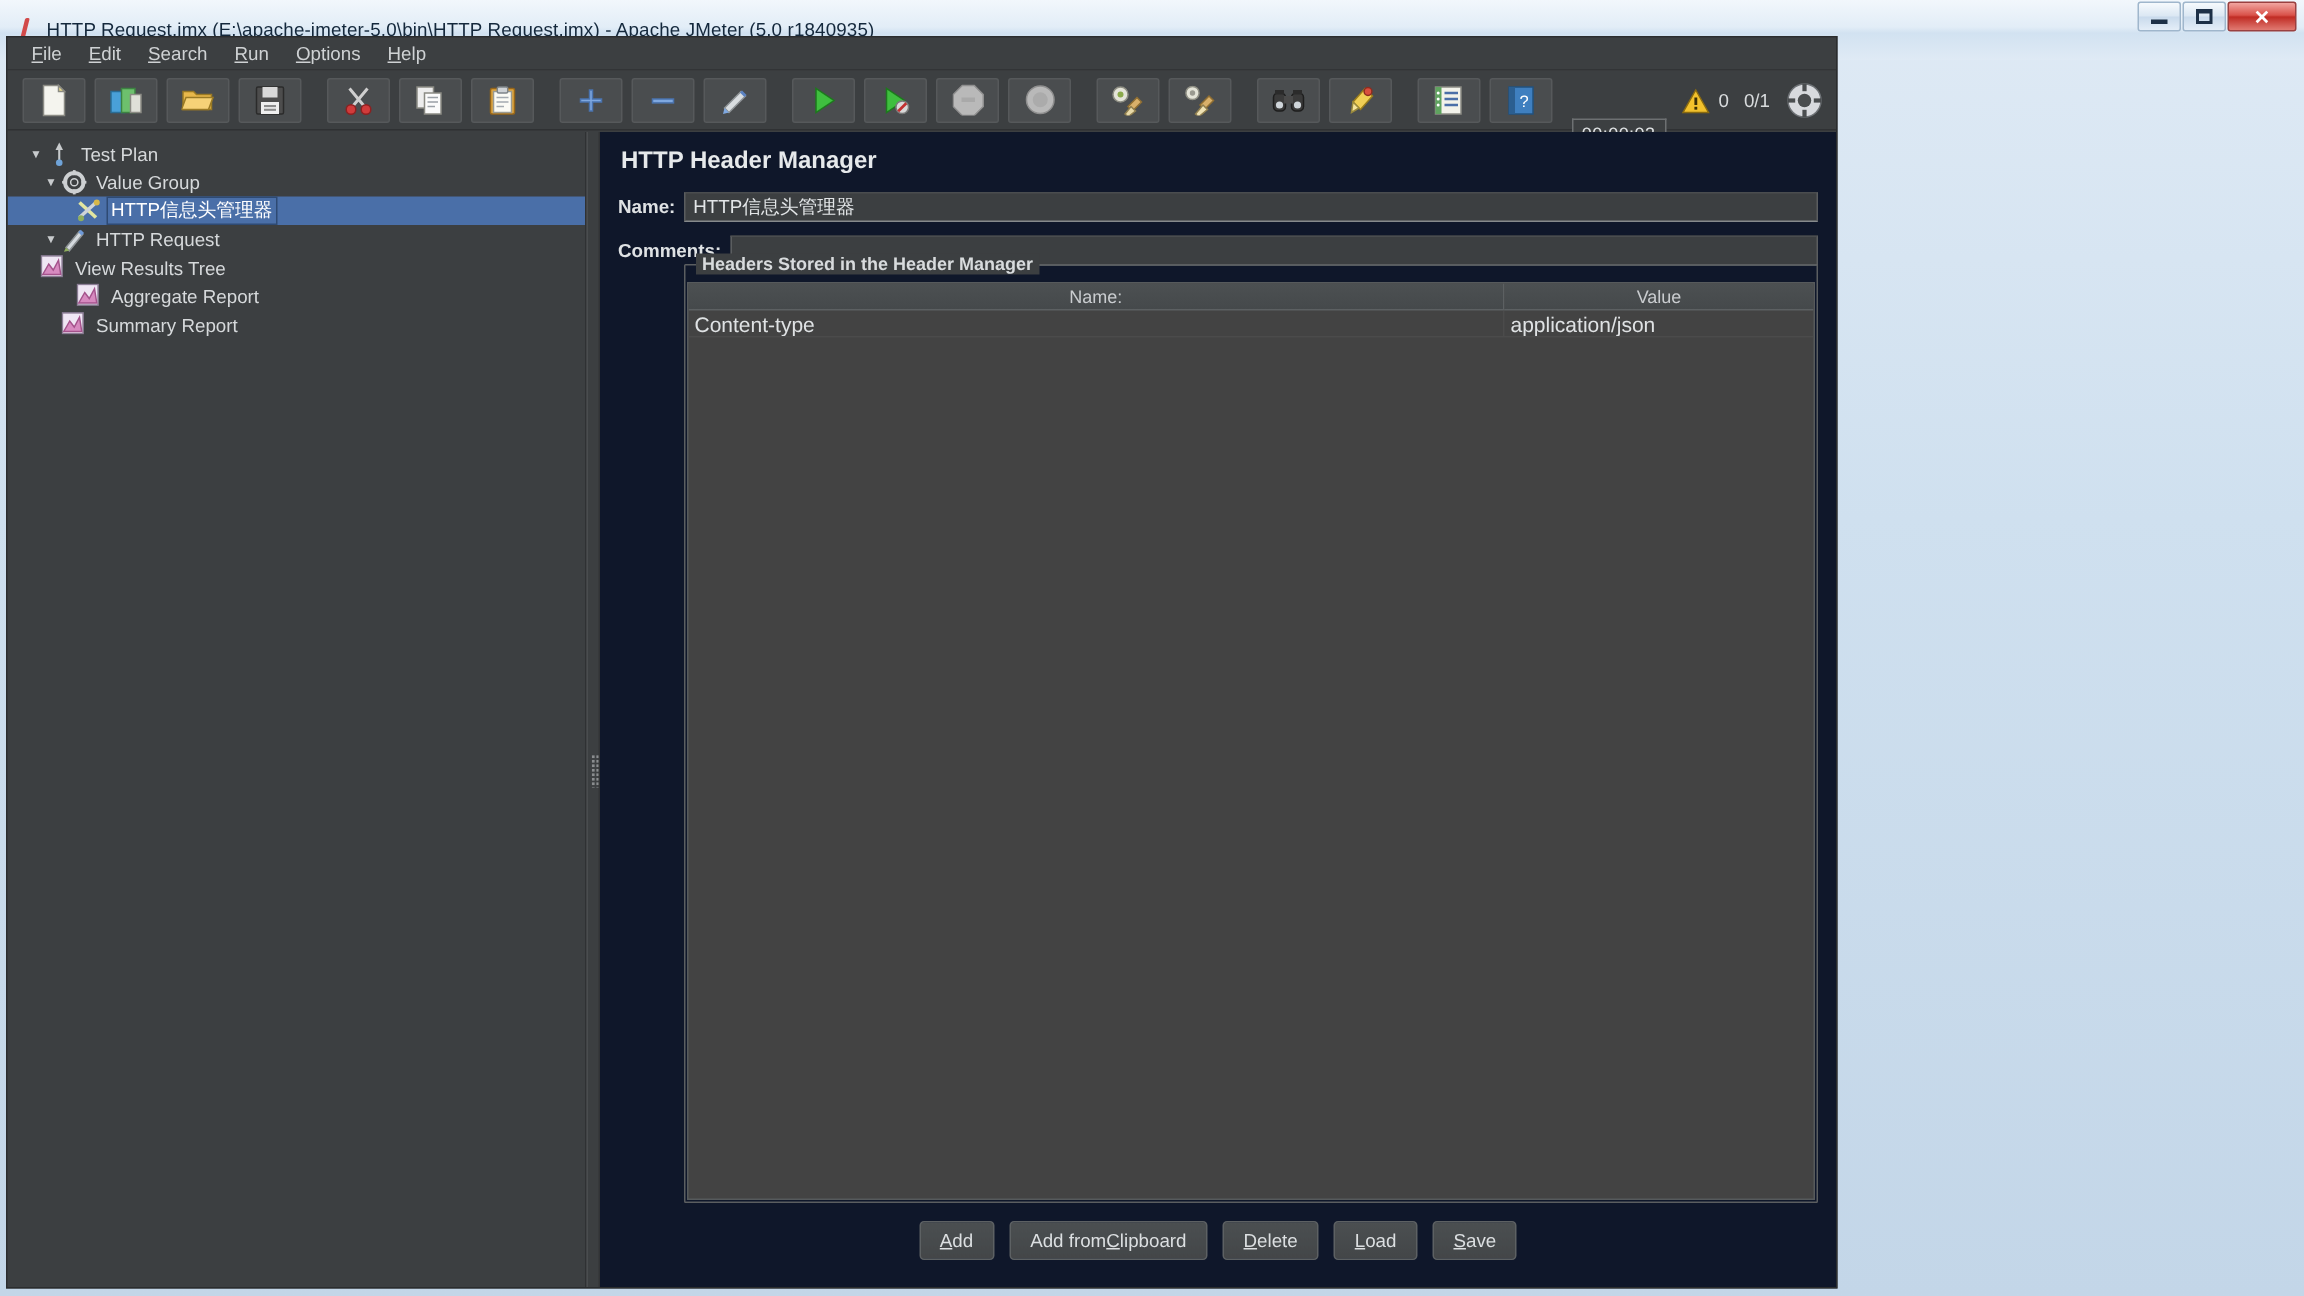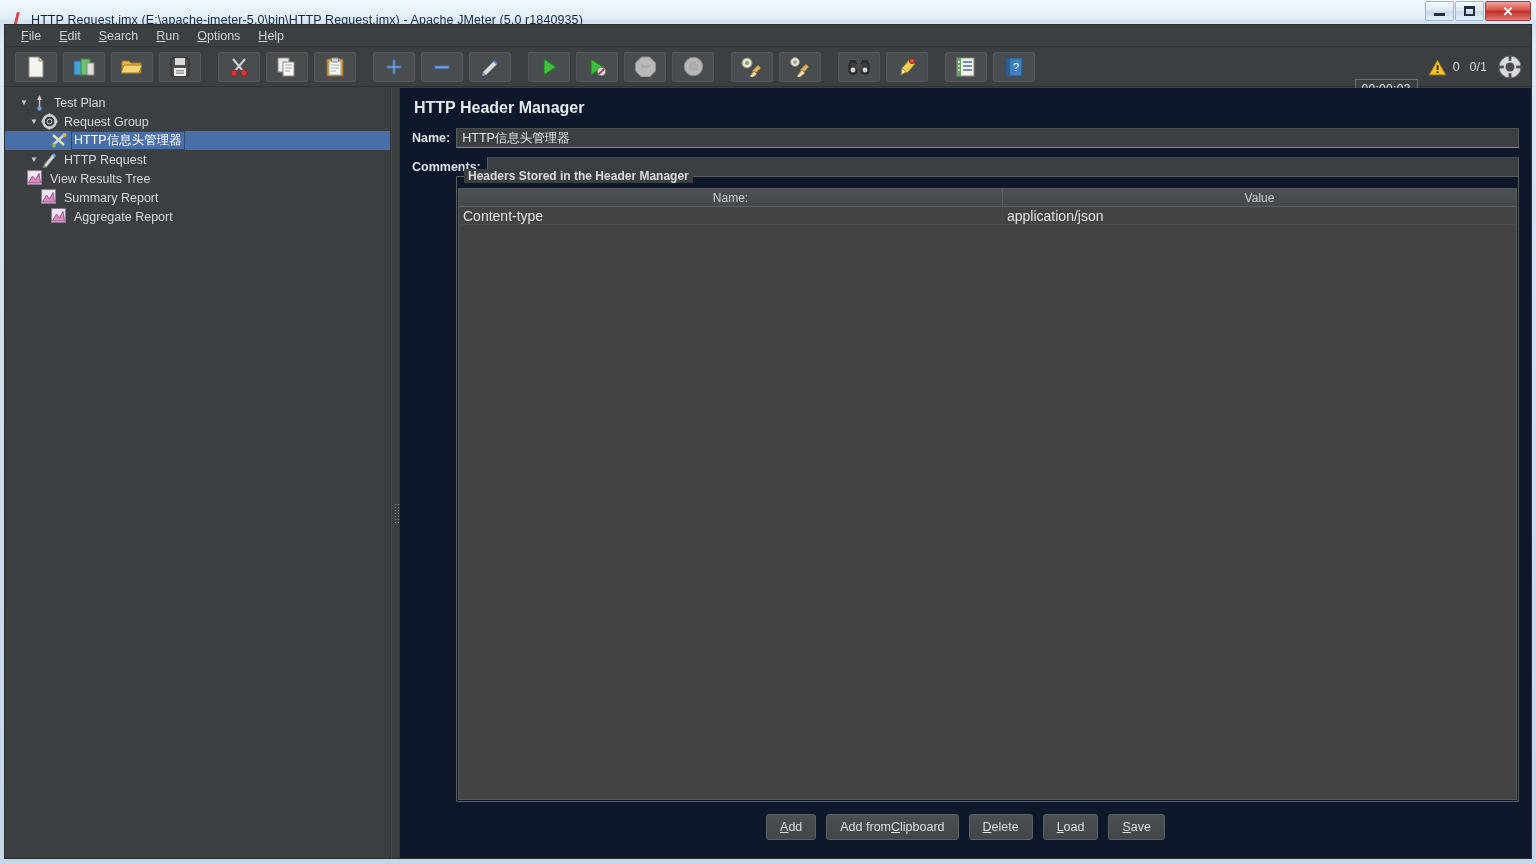--- a/index.html
+++ b/index.html
@@ -53,21 +53,21 @@
     border: 1px solid #9a4040;
     background: linear-gradient(180deg,#f1a5a0 0%,#d9524a 45%,#c02c24 52%,#e07a72 100%);
     color: #fff; font-size: 13px; font-weight: bold;
   }
   .glyph-min { display:block; width:11px; height:3px; background:#1d3047; margin-top:7px; }
   .glyph-max { display:block; width:11px; height:10px; border:2px solid #1d3047; border-top-width:3px; }
 
   
   #client {
     position: absolute; left: 4px; top: 24px;
-    width: 1528px; height: 835px;
+    width: 1221px; height: 835px;
     background: #3c3f41;
     border: 1px solid #2b2d2e;
     overflow: hidden;
   }
 
   
   #menubar {
     height: 22px; background: #3c3f41;
     display: flex; align-items: center; padding-left: 8px; gap: 2px;
     border-bottom: 1px solid #323436;
@@ -490,21 +490,21 @@
             <span class="ticon">
               <svg width="17" height="17" viewBox="0 0 17 17">
                 <circle cx="8.5" cy="8.5" r="6.2" fill="none" stroke="#cdd0d2" stroke-width="2.6"></circle>
                 <circle cx="8.5" cy="8.5" r="2.4" fill="#3c3f41" stroke="#cdd0d2"></circle>
                 <rect x="7.6" y="0.4" width="1.8" height="3.4" fill="#cdd0d2"></rect>
                 <rect x="7.6" y="13.2" width="1.8" height="3.4" fill="#cdd0d2"></rect>
                 <rect x="0.4" y="7.6" width="3.4" height="1.8" fill="#cdd0d2"></rect>
                 <rect x="13.2" y="7.6" width="3.4" height="1.8" fill="#cdd0d2"></rect>
               </svg>
             </span>
-            <span class="tlabel">Request Group</span>
+            <span class="tlabel">Value Group</span>
           </div>
 
           <div class="trow selected" style="padding-left:32px">
             <span class="twist"></span>
             <span class="ticon">
               <svg width="17" height="17" viewBox="0 0 17 17">
                 <path d="M2 3 L13 13" stroke="#e2e6a0" stroke-width="2.4"></path>
                 <path d="M13 3 L2 13" stroke="#cfd4d8" stroke-width="2.4"></path>
                 <circle cx="13.5" cy="3" r="2" fill="#d8b84a"></circle>
                 <circle cx="3" cy="13.5" r="2" fill="#8fae5e"></circle>
@@ -528,38 +528,38 @@
           <div class="trow" style="padding-left:22px">
             <span class="ticon">
               <svg width="15" height="15" viewBox="0 0 15 15">
                 <rect x="0.6" y="0.6" width="13.8" height="13.8" fill="#efe6f4" stroke="#8b7d95"></rect>
                 <path d="M1.5 13 L5.5 6 L8.5 10 L12 3.5 L13.5 13 z" fill="#d78ac0" stroke="#a4538c"></path>
               </svg>
             </span>
             <span class="tlabel">View Results Tree</span>
           </div>
 
+          <div class="trow" style="padding-left:46px">
+            <span class="ticon">
+              <svg width="15" height="15" viewBox="0 0 15 15">
+                <rect x="0.6" y="0.6" width="13.8" height="13.8" fill="#efe6f4" stroke="#8b7d95"></rect>
+                <path d="M1.5 13 L5.5 6 L8.5 10 L12 3.5 L13.5 13 z" fill="#d78ac0" stroke="#a4538c"></path>
+              </svg>
+            </span>
+            <span class="tlabel">Aggregate Report</span>
+          </div>
+
           <div class="trow" style="padding-left:36px">
             <span class="ticon">
               <svg width="15" height="15" viewBox="0 0 15 15">
                 <rect x="0.6" y="0.6" width="13.8" height="13.8" fill="#efe6f4" stroke="#8b7d95"></rect>
                 <path d="M1.5 13 L5.5 6 L8.5 10 L12 3.5 L13.5 13 z" fill="#d78ac0" stroke="#a4538c"></path>
               </svg>
             </span>
             <span class="tlabel">Summary Report</span>
-          </div>
-
-          <div class="trow" style="padding-left:46px">
-            <span class="ticon">
-              <svg width="15" height="15" viewBox="0 0 15 15">
-                <rect x="0.6" y="0.6" width="13.8" height="13.8" fill="#efe6f4" stroke="#8b7d95"></rect>
-                <path d="M1.5 13 L5.5 6 L8.5 10 L12 3.5 L13.5 13 z" fill="#d78ac0" stroke="#a4538c"></path>
-              </svg>
-            </span>
-            <span class="tlabel">Aggregate Report</span>
           </div>
 
         </div>
       </div>
 
       <div id="splitter">
         <div class="grip"></div>
       </div>
 
       <div id="right-pane">

